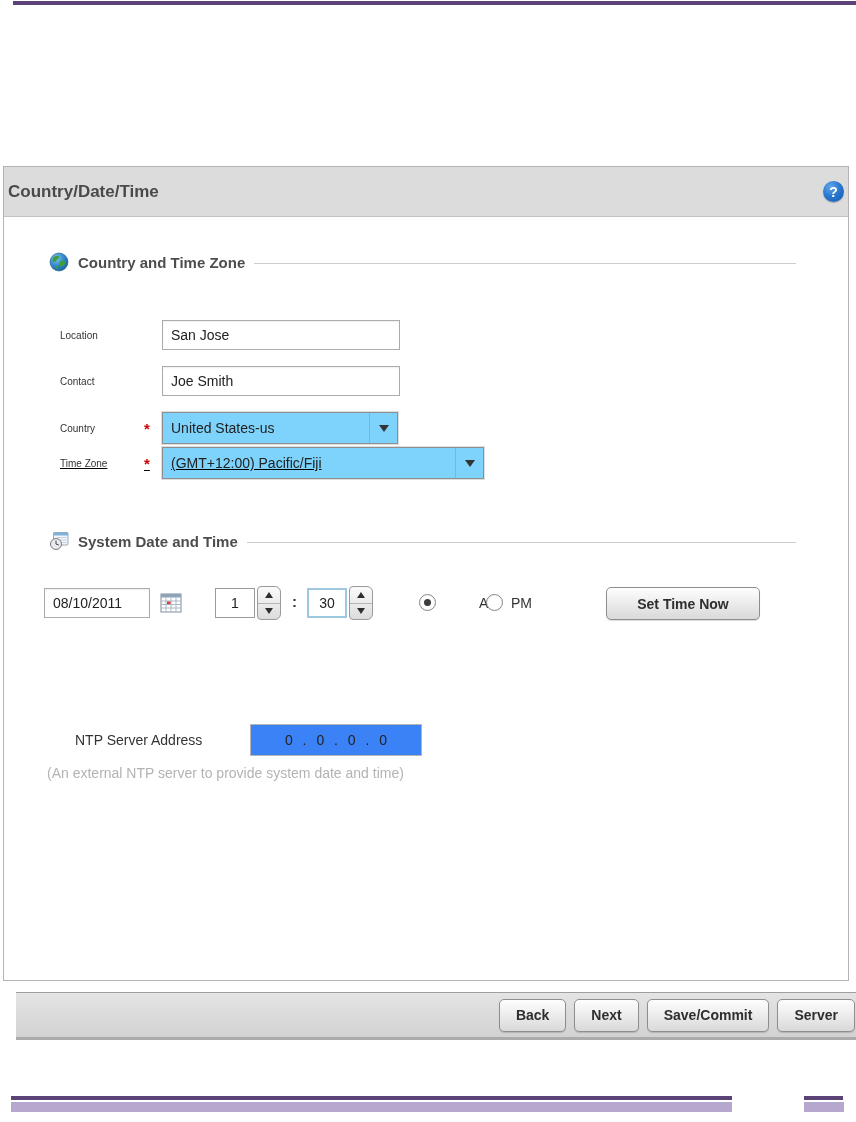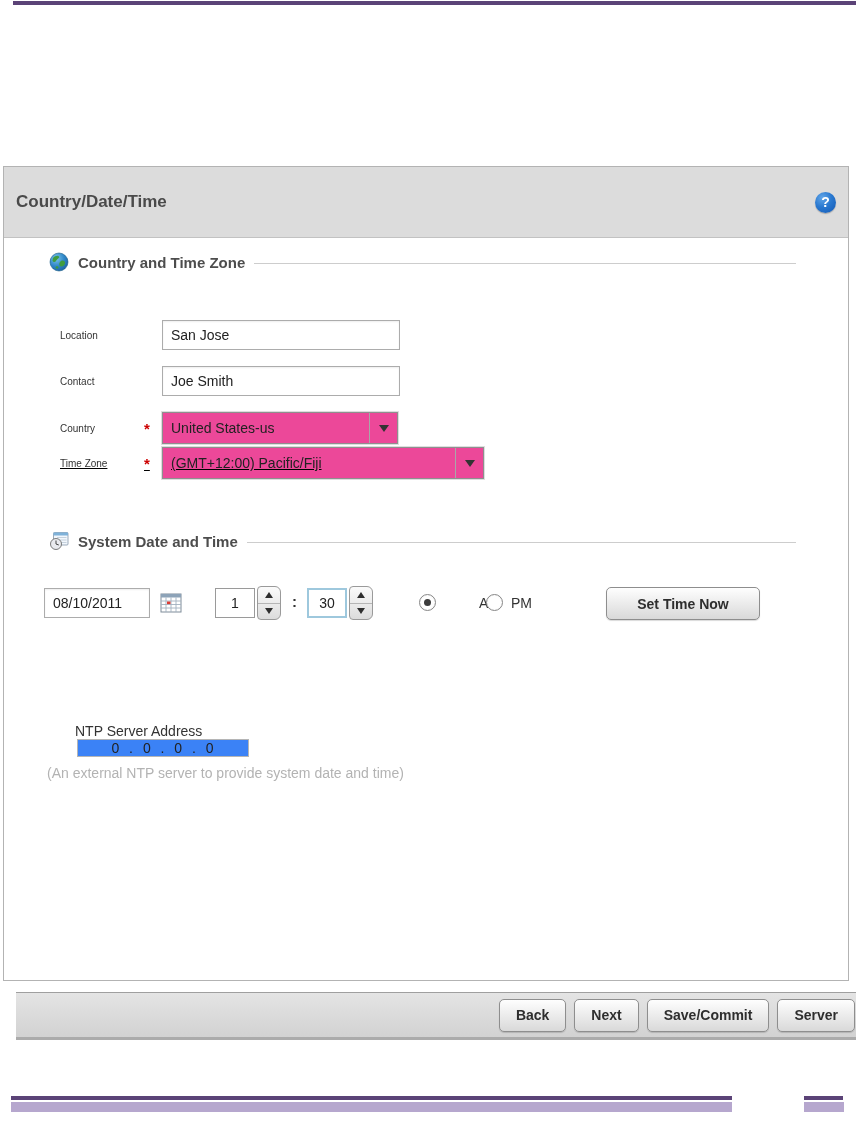--- a/index.html
+++ b/index.html
@@ -10,43 +10,43 @@
   
   .top-bar   { position:absolute; left:13px; top:1px; width:843px; height:4px; background:#5b4377; }
   .stripe-dark-1  { position:absolute; left:11px;  top:1096px; width:721px; height:4px;  background:#5b4377; }
   .stripe-dark-2  { position:absolute; left:804px; top:1096px; width:39px;  height:4px;  background:#5b4377; }
   .stripe-light-1 { position:absolute; left:11px;  top:1102px; width:721px; height:10px; background:#b6a7ce; }
   .stripe-light-2 { position:absolute; left:804px; top:1102px; width:40px;  height:10px; background:#b6a7ce; }
 
   
   .panel { position:absolute; left:3px; top:166px; width:846px; height:815px;
            background:#fff; border:1px solid #b3b3b3; }
-  .panel-header { position:absolute; left:0; top:0; right:0; height:71px; background:#dcdcdc;
-                  border-bottom:1px solid #c2c2c2; display:flex; align-items:center; padding:0 12px; }
+  .panel-header { position:absolute; left:0; top:0; right:0; height:50px; background:#dcdcdc;
+                  border-bottom:1px solid #c2c2c2; display:flex; align-items:center; padding:0 4px; }
   .panel-title { font-size:17px; font-weight:bold; color:#4a4a4a; }
   .help-icon { margin-left:auto; width:21px; height:21px; border-radius:50%;
                background:radial-gradient(circle at 35% 28%, #62a6e8 0%, #2a79d0 45%, #1258b4 100%);
                color:#fff; font-weight:bold; font-size:14px; display:flex; align-items:center;
                justify-content:center; cursor:pointer; box-shadow:0 1px 1px rgba(0,0,0,.25); }
 
   
   .section-header { position:absolute; left:45px; right:52px; height:22px;
                     display:flex; align-items:center; gap:9px; }
   .section-title { font-size:15px; font-weight:bold; color:#4d4d4d; white-space:nowrap; }
   .section-rule { flex:1; height:1px; background:#cdcdcd; margin-top:2px; }
   .sec-icon { width:20px; height:20px; flex:0 0 auto; }
 
   
   .form-row { position:absolute; left:56px; display:flex; align-items:center; height:34px; }
   .field-label { width:84px; font-size:10px; color:#333; }
   .req-slot { width:18px; font-size:15px; font-weight:bold; color:#cc0000; }
   .text-input { height:30px; border:1px solid #acacac; background:#fff; font-size:14px; color:#222;
                 padding:0 8px; font-family:"Liberation Sans", sans-serif;
                 box-shadow:inset 0 1px 2px rgba(0,0,0,.07); }
-  .dropdown { position:relative; height:32px; border:1px solid #8f8f8f; background:#ec4899;
+  .dropdown { position:relative; height:32px; border:1px solid #8f8f8f; background:#7dd3fc;
               box-shadow:0 0 0 1px #dedede; display:flex; align-items:center; cursor:pointer; }
   .dropdown-value { font-size:14px; color:#222; padding-left:8px; white-space:nowrap; }
   .dropdown-arrow-box { position:absolute; right:0; top:0; bottom:0; width:28px;
                         border-left:1px solid #a8a8a8; display:flex; align-items:center; justify-content:center; }
   .tri-down-big { width:0; height:0; border-left:5px solid transparent; border-right:5px solid transparent;
                   border-top:7px solid #333; }
 
   
   .date-input { position:absolute; left:40px; top:2px; width:106px; }
   .cal-icon { position:absolute; left:156px; top:6px; width:22px; height:21px; cursor:pointer; }
@@ -69,21 +69,21 @@
                            border-radius:50%; background:#3c3c3c; }
   .radio-label { position:absolute; top:9px; font-size:14px; color:#333; }
 
   .btn { height:33px; border:1px solid #8e8e8e; border-radius:5px;
          background:linear-gradient(#fefefe,#d9d9d9); font-size:14px; font-weight:bold; color:#2e2e2e;
          padding:0 16px; cursor:pointer; font-family:"Liberation Sans", sans-serif;
          box-shadow:0 1px 1px rgba(0,0,0,.15); }
   .set-time-btn { position:absolute; left:602px; top:1px; width:154px; }
 
   
-  .ntp-row { position:absolute; left:71px; display:flex; align-items:center; height:34px;flex-direction:column; }
+  .ntp-row { position:absolute; left:71px; display:flex; align-items:center; height:34px; }
   .ntp-label { width:175px; font-size:14px; color:#333; }
   .ntp-input { width:172px; height:32px; border:1px solid #b5b5b5; background:#3b82f6; text-align:center;
                font-size:14px; color:#222; word-spacing:6px; font-family:"Liberation Sans", sans-serif; }
   .hint-text { position:absolute; left:43px; font-size:14px; color:#b3b3b3; }
 
   
   .footer-bar { position:absolute; left:16px; top:992px; width:856px; height:48px;
                 background:linear-gradient(#e4e4e4,#d2d2d2);
                 border-top:1px solid #9f9f9f; border-bottom:3px solid #ababab;
                 display:flex; align-items:center; justify-content:flex-end; gap:8px; padding-right:17px; }

